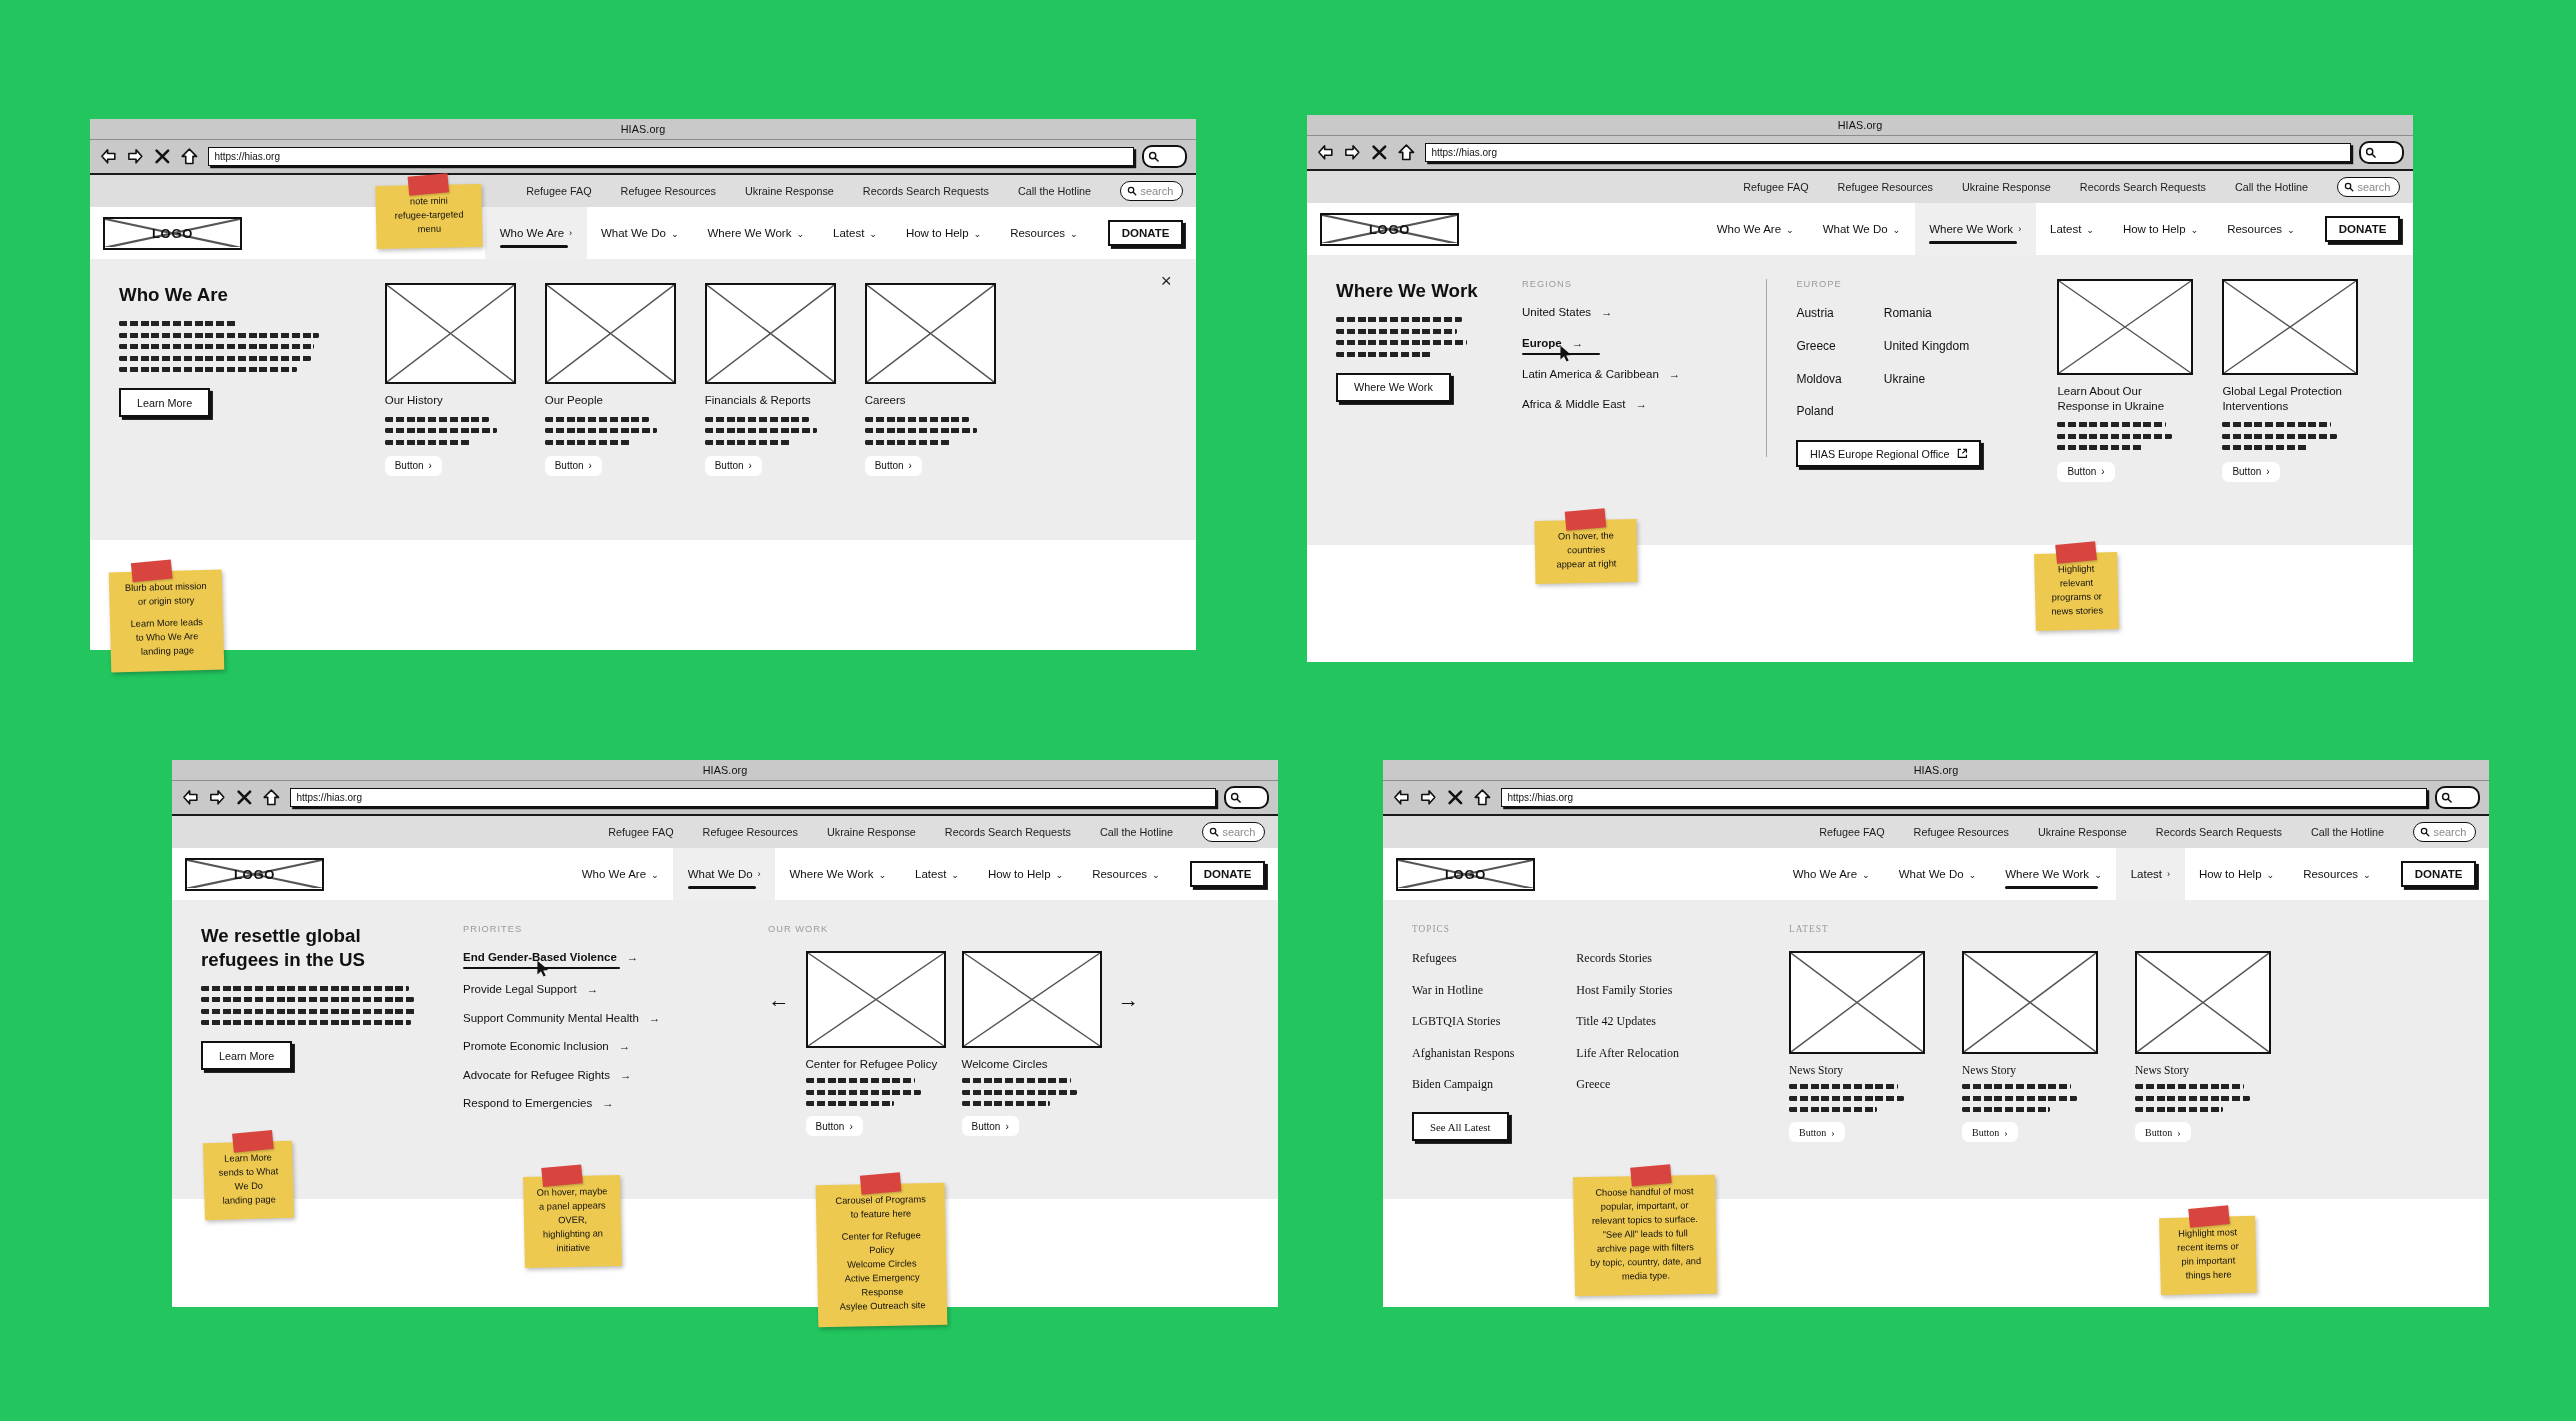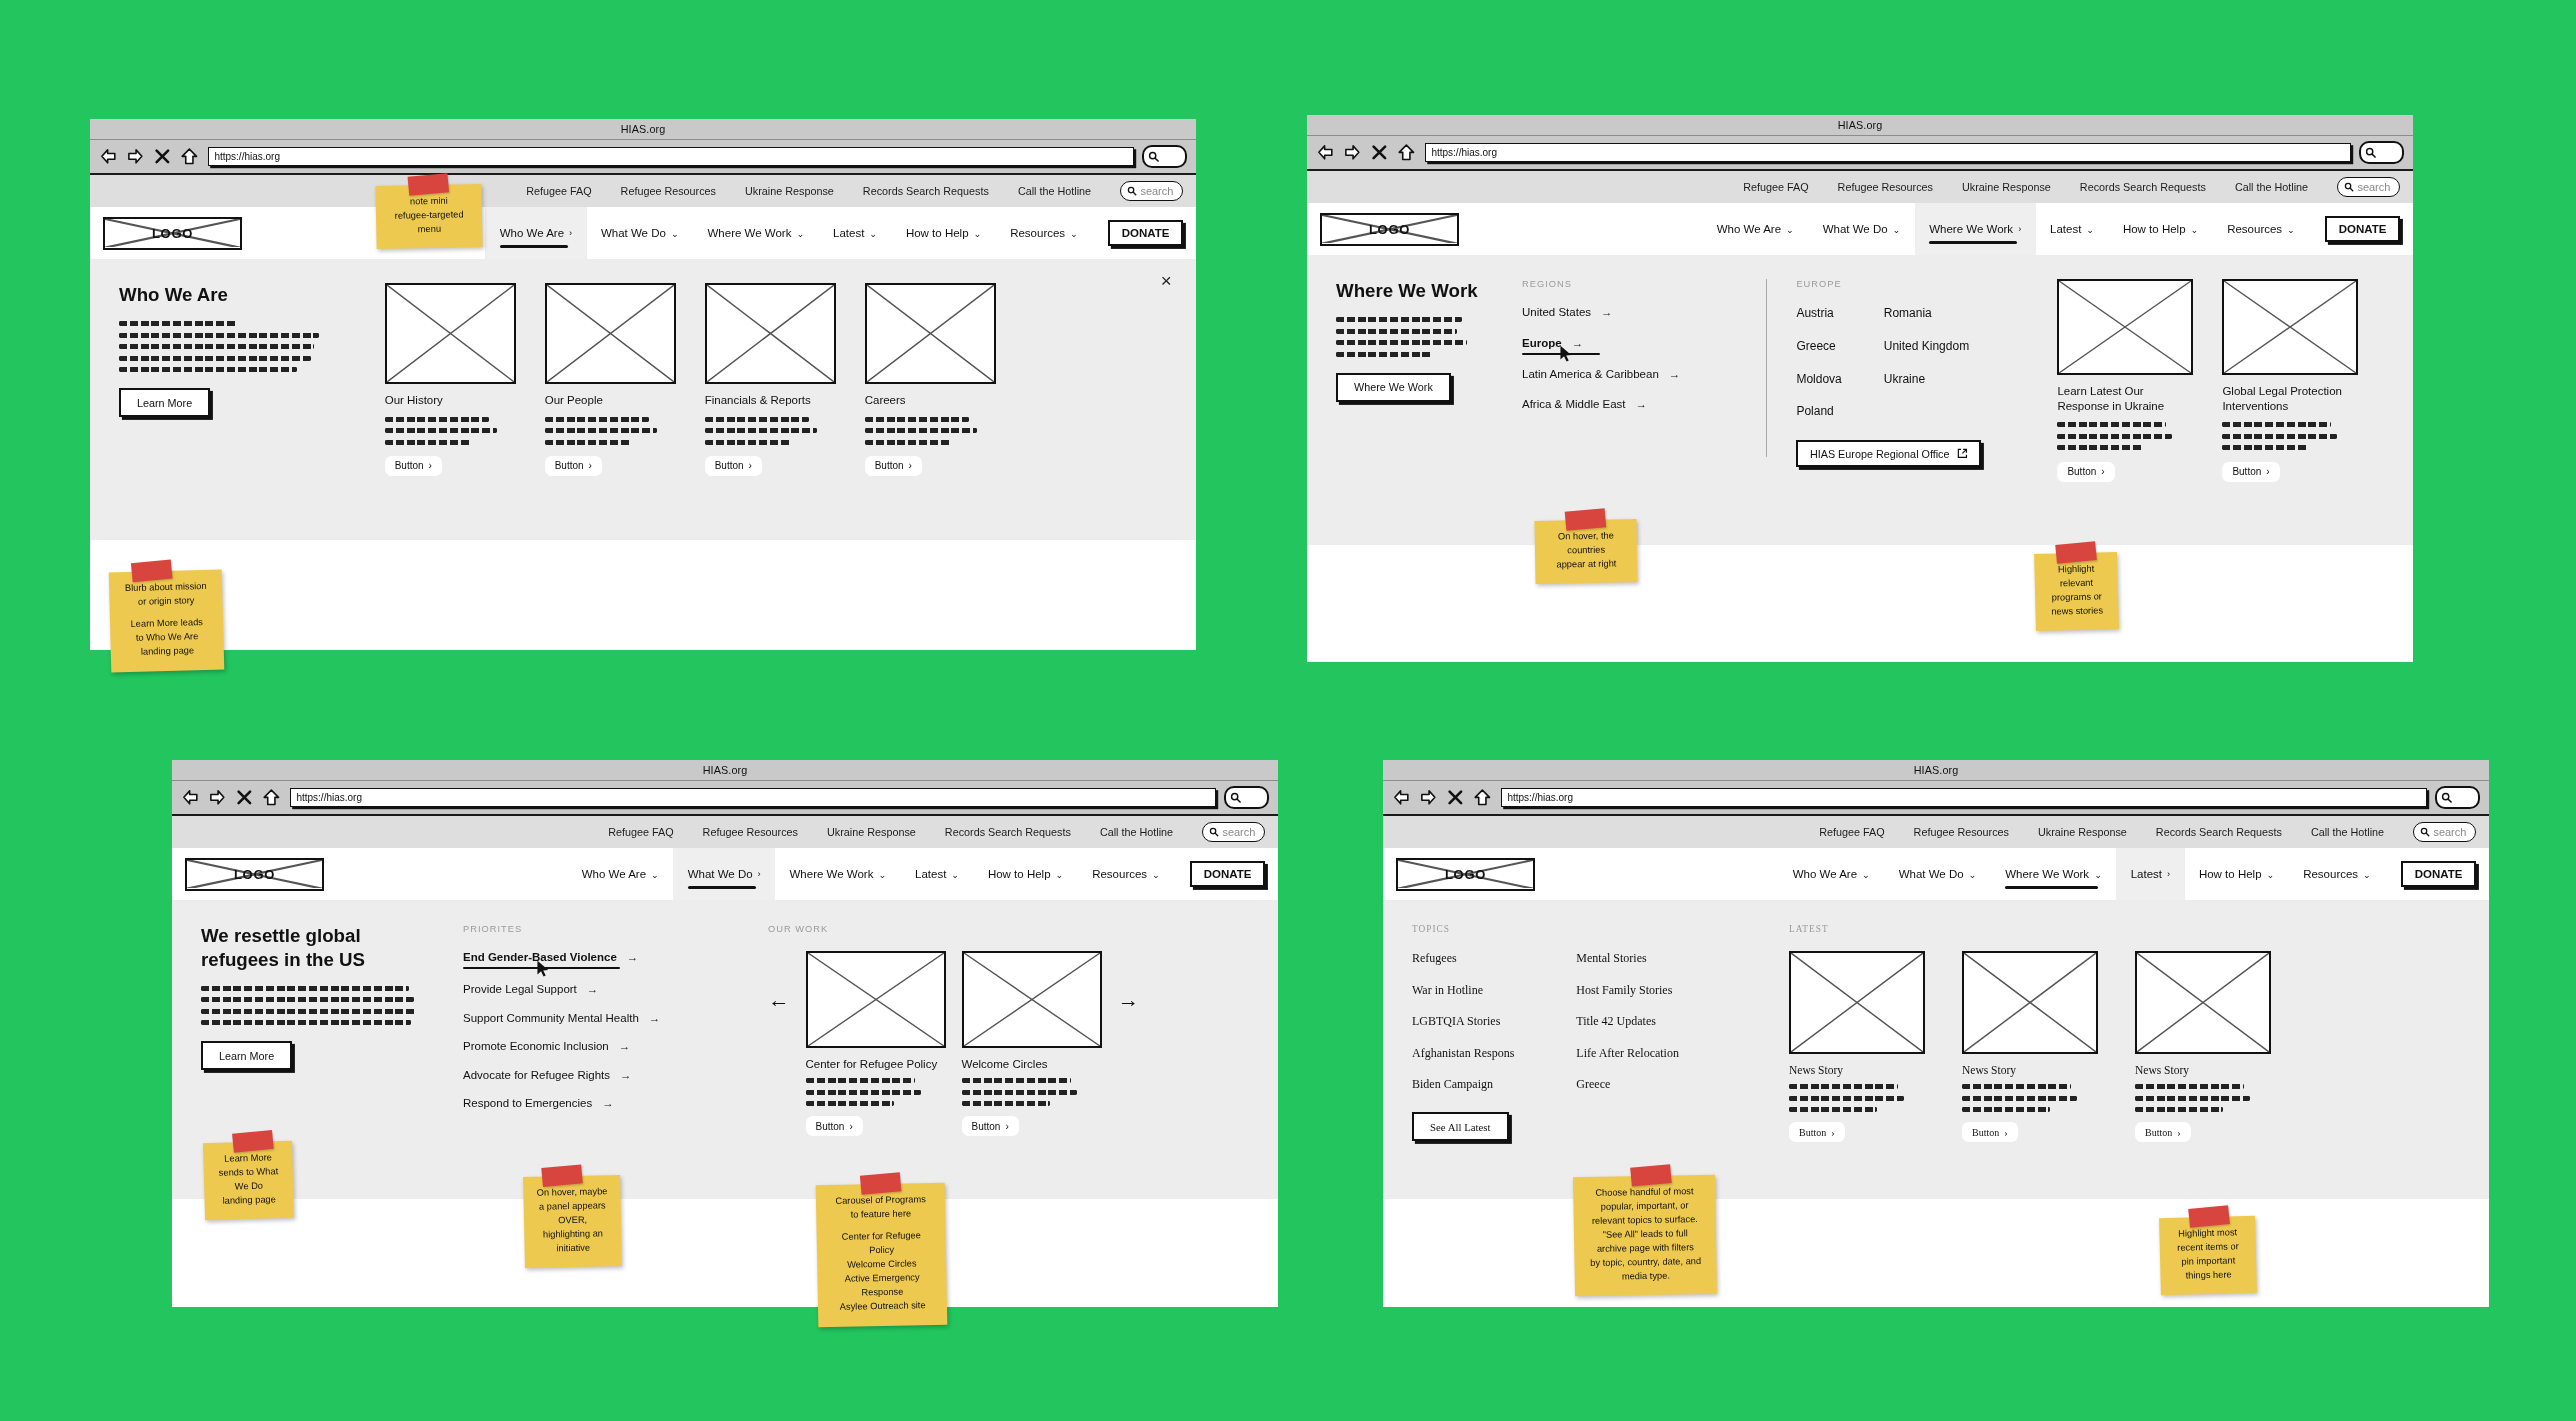--- a/index.html
+++ b/index.html
@@ -430,21 +430,21 @@
           </div>
         </div>
 
         <div style="display:flex;gap:29px;margin-left:17px;">
           <div style="width:136px;">
             <div class="ph-img" style="height:92px;">
                 <svg viewBox="0 0 100 100" preserveAspectRatio="none">
                   <path d="M0 0 L100 100 M100 0 L0 100" stroke="#555" stroke-width="1.3"></path>
                 </svg>
               </div>
-            <div class="card-title">Learn Latest Our Response in Ukraine</div>
+            <div class="card-title">Learn About Our Response in Ukraine</div>
             <span class="scrib" style="width:109px;"></span>
               <span class="scrib" style="width:115px;"></span>
               <span class="scrib" style="width:86px;"></span>
             <div style="margin-top:11.5px;"><span class="pillbtn">
                   <span>Button</span>
                   <span>›</span>
                 </span></div>
           </div>
           <div style="width:136px;">
             <div class="ph-img" style="height:92px;">
@@ -756,21 +756,21 @@
           <div class="eyebrow">TOPICS</div>
           <div style="display:flex;gap:62px;">
             <div class="country-col" style="gap:16.5px;">
               <span class="c">Refugees</span>
               <span class="c">War in Hotline</span>
               <span class="c">LGBTQIA Stories</span>
               <span class="c">Afghanistan Respons</span>
               <span class="c">Biden Campaign</span>
             </div>
             <div class="country-col" style="gap:16.5px;">
-              <span class="c">Mental Stories</span>
+              <span class="c">Records Stories</span>
               <span class="c">Host Family Stories</span>
               <span class="c">Title 42 Updates</span>
               <span class="c">Life After Relocation</span>
               <span class="c">Greece</span>
             </div>
           </div>
           <div style="margin-top:20px;"><span class="outbtn">See All Latest</span></div>
         </div>
 
         <div style="flex:1;">

